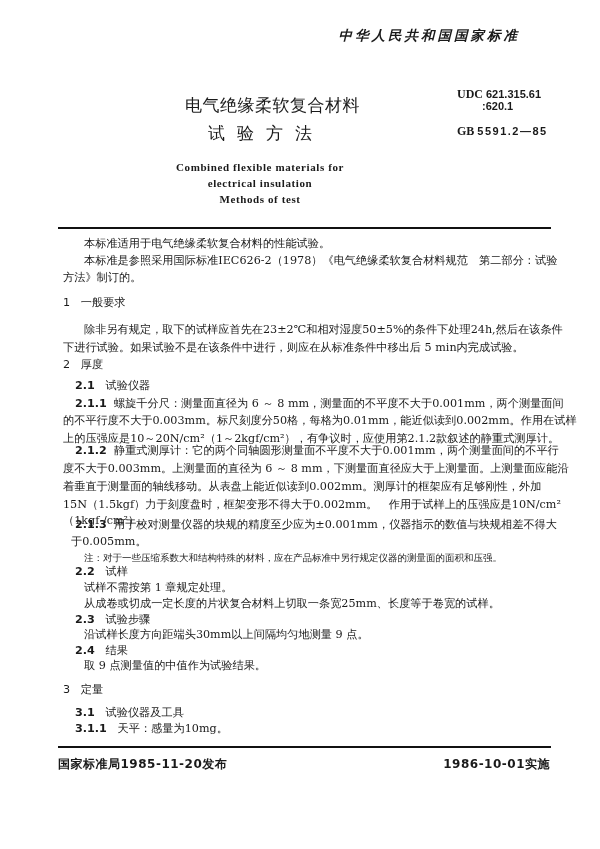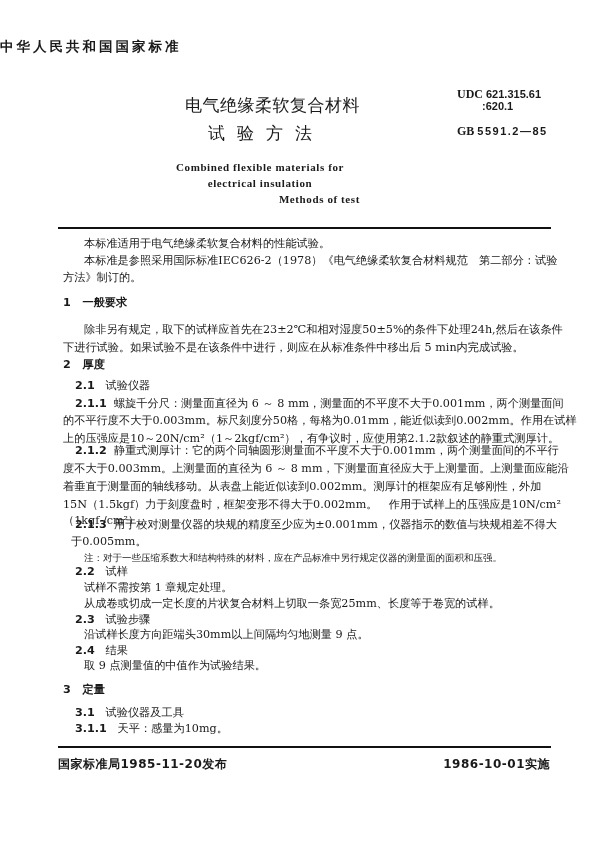--- a/index.html
+++ b/index.html
@@ -1,31 +1,31 @@
 <!DOCTYPE html>
 <html><head>
 <meta charset="utf-8">
 <style>
   html, body { margin:0; padding:0; background:#ffffff; }
   body { width:600px; height:849px; position:relative; overflow:hidden;
          font-family:"DejaVu Serif", serif; color:#1a1a1a; }
   .abs { position:absolute; white-space:nowrap; }
-  .hdr-std { left:0; width:520px; text-align:left; top:38px; font-family:"DejaVu Sans", sans-serif;
-             font-weight:bold; font-size:13.5px; letter-spacing:3px; }
+  .hdr-std { left:0; width:520px; text-align:right; top:27px; font-family:"DejaVu Sans", sans-serif;
+             font-weight:bold; font-size:13.5px; letter-spacing:3px;font-style:italic; }
   .title1 { left:160px; width:200px; text-align:right; top:94px; font-family:"DejaVu Sans", sans-serif; font-size:17px; letter-spacing:0.5px; }
   .title2 { left:160px; width:200px; text-align:center; top:122px; font-family:"DejaVu Sans", sans-serif; font-size:17px; letter-spacing:12px; padding-left:12px; box-sizing:border-box; }
   .udc { left:457px; top:87px; font-family:"Liberation Serif", serif; font-weight:bold; font-size:12px; }
   .udc .num { font-family:"Liberation Sans", sans-serif; font-size:11px; }
   .udc2 { left:482px; top:100px; font-family:"Liberation Sans", sans-serif; font-weight:bold; font-size:11px; }
   .gb { left:457px; top:124px; font-family:"Liberation Serif", serif; font-weight:bold; font-size:12px; }
   .gb .num { font-family:"Liberation Sans", sans-serif; font-size:11px; letter-spacing:1.5px; }
   .en { left:160px; width:200px; text-align:center; font-family:"Liberation Serif", serif; font-weight:bold; font-size:11px; letter-spacing:0.6px;margin-top:9px; }
   .rule { position:absolute; left:58px; width:493px; height:2px; background:#111; }
   .p { position:absolute; font-size:11.2px; line-height:14px; white-space:nowrap; }
-  .b { font-family:"DejaVu Sans", sans-serif; font-weight:bold; }
+  .b { font-family:"DejaVu Sans", sans-serif; font-weight:normal; }
   .num-lbl { font-family:"DejaVu Sans", sans-serif; font-weight:bold; display:inline-block; }
   .note { font-size:9.5px; }
   .footer-l { left:58px; top:756px; font-family:"DejaVu Sans", sans-serif; font-weight:bold; font-size:12px; letter-spacing:0.5px; }
   .footer-r { right:50px; top:756px; font-family:"DejaVu Sans", sans-serif; font-weight:bold; font-size:12px; letter-spacing:0.5px; }
 </style>
 </head>
 <body>
 
 <div class="abs hdr-std">中华人民共和国国家标准</div>
 <div class="abs title1">电气绝缘柔软复合材料</div>
@@ -36,21 +36,21 @@
   <span class="num">621.315.61</span>
 </div>
 <div class="abs udc2">:620.1</div>
 <div class="abs gb">
   <span>GB</span>
   <span class="num">5591.2—85</span>
 </div>
 
 <div class="abs en" style="top:152px;">Combined flexible materials for</div>
 <div class="abs en" style="top:168px;">electrical insulation</div>
-<div class="abs en" style="top:184px;text-align:right;">Methods of test</div>
+<div class="abs en" style="top:184px;">Methods of test</div>
 
 <div class="rule" style="top:227px;"></div>
 
 <div class="p" style="left:84px; top:237px;">本标准适用于电气绝缘柔软复合材料的性能试验。</div>
 <div class="p" style="left:84px; top:254px;">本标准是参照采用国际标准IEC626-2（1978）《电气绝缘柔软复合材料规范　第二部分：试验</div>
 <div class="p" style="left:63px; top:271px;">方法》制订的。</div>
 
 <div class="p b" style="left:63px; top:296px;">
   <span>1</span>&nbsp;&nbsp;&nbsp;<span>一般要求</span>
 </div>

